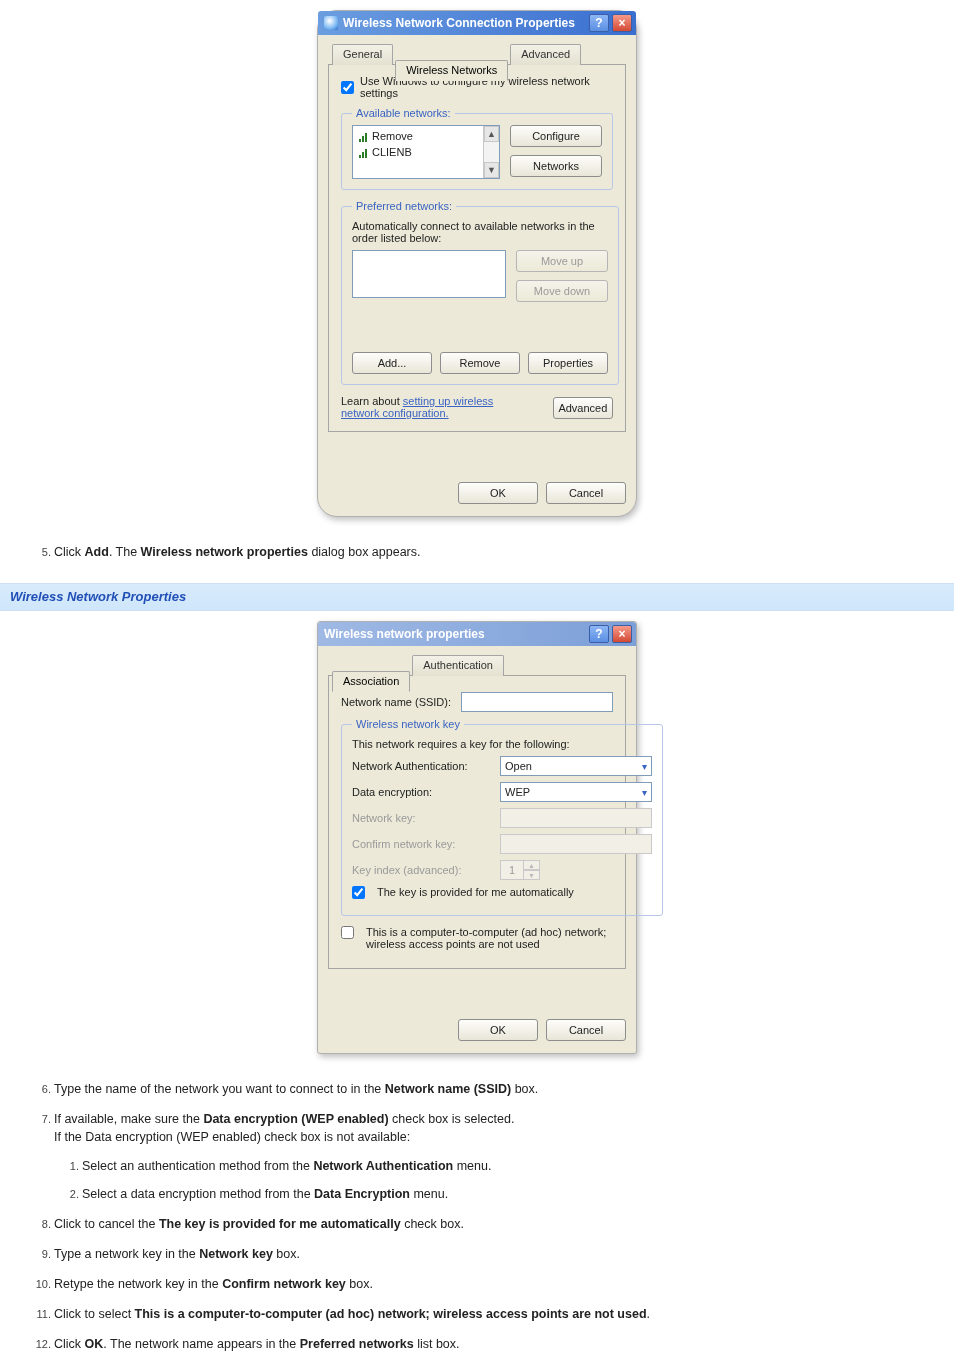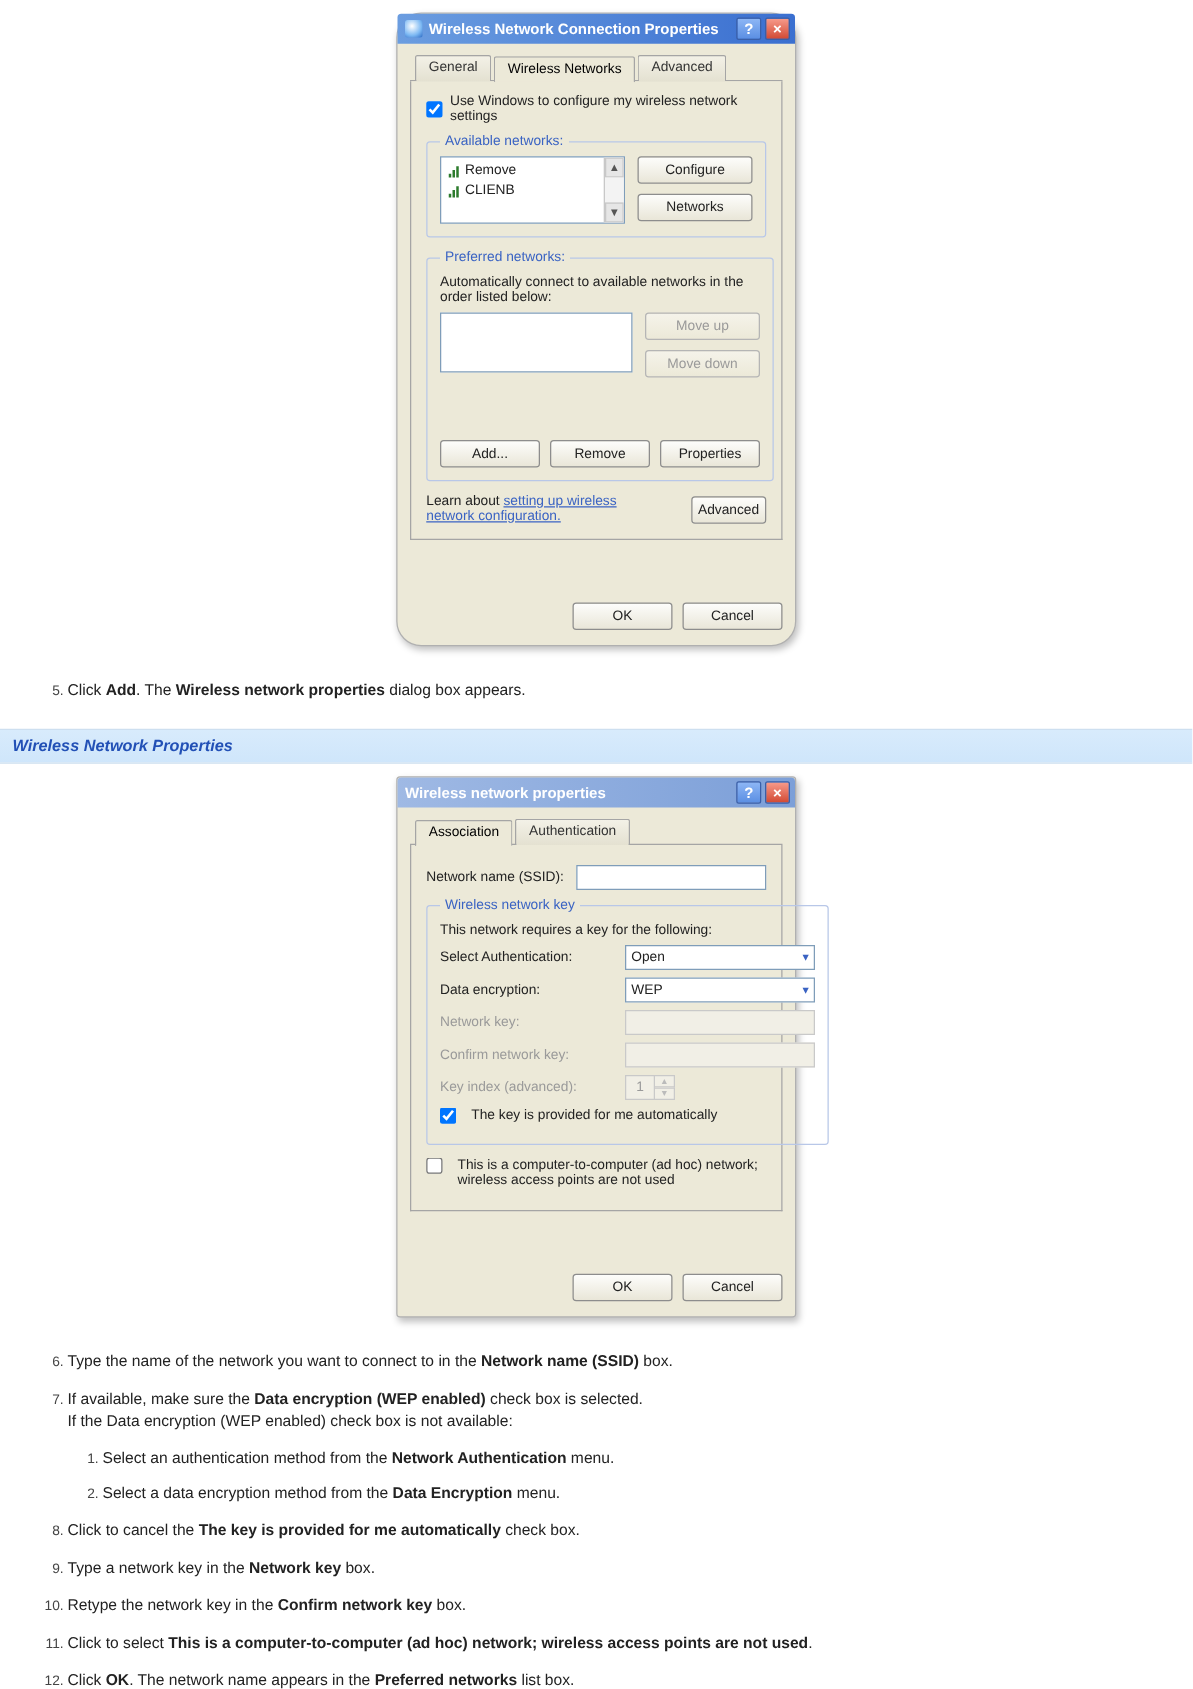--- a/index.html
+++ b/index.html
@@ -65,21 +65,21 @@
     position: relative;
     color: #333;
     font-size: 11px;
     border-radius: 2px 2px 0 0;
     top: 1px;
     background: linear-gradient(#f3f1e7,#e4e1d1);
   }
   .tab.active {
     background: #ece9d8;
     border-bottom: 1px solid #ece9d8;
-    top: 2px;
+    top: 17px;
     color: #000;
   }
   .tabpanel {
     border: 1px solid #a5a5a5;
     border-top: none;
     padding: 10px 12px 12px 12px;
     background: #ece9d8;
   }
 
   .chk-row { display: flex; align-items: center; margin-bottom: 8px; }
@@ -302,21 +302,21 @@
           <div class="form-row">
             <label>Network name (SSID):</label>
             <input type="text" style="">
           </div>
 
           <fieldset class="xp">
             <legend>Wireless network key</legend>
             <div class="group-hint">This network requires a key for the following:</div>
 
             <div class="form-row">
-              <label>Select Authentication:</label>
+              <label>Network Authentication:</label>
               <div class="combo">
                 <span>Open</span>
                 <span class="chev">▾</span>
               </div>
             </div>
             <div class="form-row">
               <label>Data encryption:</label>
               <div class="combo">
                 <span>WEP</span>
                 <span class="chev">▾</span>

